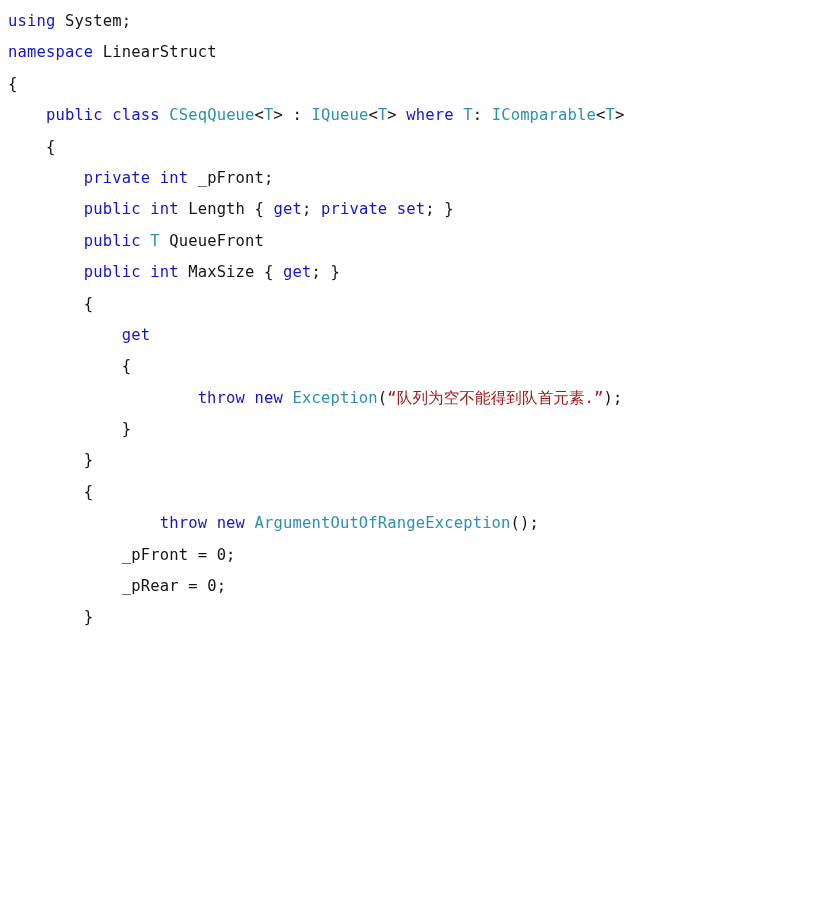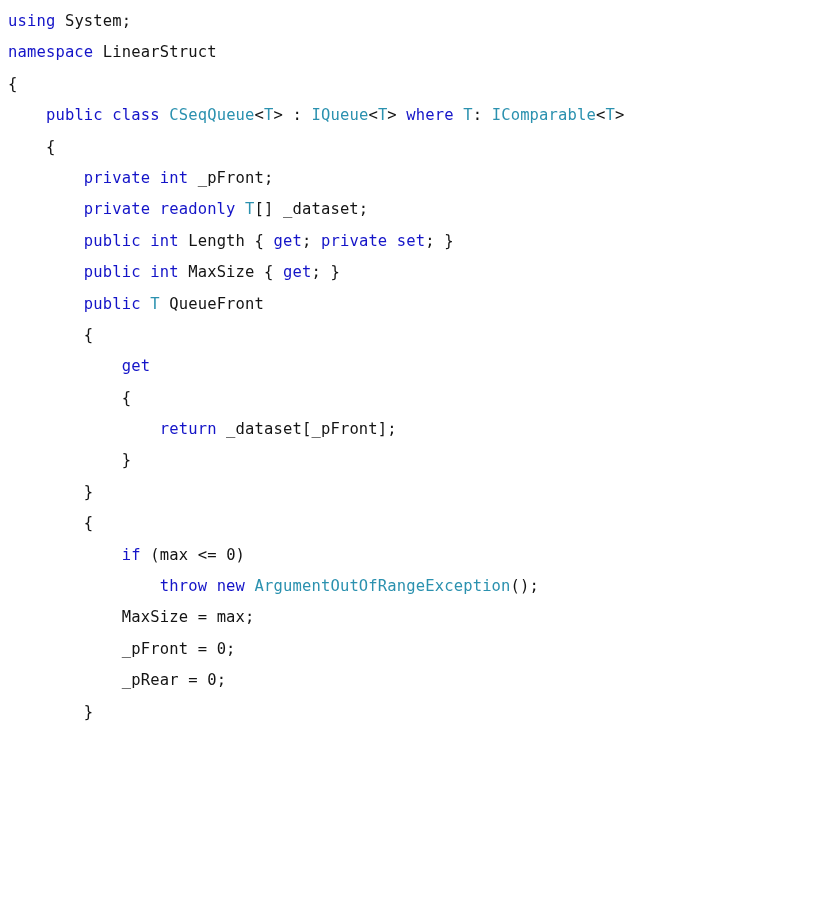--- a/index.html
+++ b/index.html
@@ -42,30 +42,27 @@
 </head>
 <body>
 
 <div id="code-listing" style="background: rgb(255, 255, 255);">
     <div class="code-line"><span class="tok tok-kw">using</span><span class="tok tok-punc"> </span><span class="tok tok-id">System</span><span class="tok tok-punc">;</span></div>
     <div class="code-line"><span class="tok tok-kw">namespace</span><span class="tok tok-punc"> </span><span class="tok tok-id">LinearStruct</span></div>
     <div class="code-line"><span class="tok tok-punc">{</span></div>
     <div class="code-line"><span class="tok tok-ind">    </span><span class="tok tok-kw">public</span><span class="tok tok-punc"> </span><span class="tok tok-kw">class</span><span class="tok tok-punc"> </span><span class="tok tok-type">CSeqQueue</span><span class="tok tok-punc">&lt;</span><span class="tok tok-type">T</span><span class="tok tok-punc">&gt;</span><span class="tok tok-punc"> : </span><span class="tok tok-type">IQueue</span><span class="tok tok-punc">&lt;</span><span class="tok tok-type">T</span><span class="tok tok-punc">&gt; </span><span class="tok tok-kw">where</span><span class="tok tok-punc"> </span><span class="tok tok-type">T</span><span class="tok tok-punc">: </span><span class="tok tok-type">IComparable</span><span class="tok tok-punc">&lt;</span><span class="tok tok-type">T</span><span class="tok tok-punc">&gt;</span></div>
     <div class="code-line"><span class="tok tok-ind">    </span><span class="tok tok-punc">{</span></div>
     <div class="code-line"><span class="tok tok-ind">        </span><span class="tok tok-kw">private</span><span class="tok tok-punc"> </span><span class="tok tok-kw">int</span><span class="tok tok-punc"> </span><span class="tok tok-id">_pFront</span><span class="tok tok-punc">;</span></div>
-    <div class="code-line"><span class="tok tok-ind">        </span><span class="tok tok-kw">private</span><span class="tok tok-punc"> </span><span class="tok tok-kw">readonly</span><span class="tok tok-punc"> </span><span class="tok tok-type">T</span><span class="tok tok-punc">[] </span><span class="tok tok-id">_dataset</span><span class="tok tok-punc">;</span></div>
     <div class="code-line"><span class="tok tok-ind">        </span><span class="tok tok-kw">public</span><span class="tok tok-punc"> </span><span class="tok tok-kw">int</span><span class="tok tok-punc"> </span><span class="tok tok-id">Length</span><span class="tok tok-punc"> { </span><span class="tok tok-kw">get</span><span class="tok tok-punc">; </span><span class="tok tok-kw">private</span><span class="tok tok-punc"> </span><span class="tok tok-kw">set</span><span class="tok tok-punc">; }</span></div>
+    <div class="code-line"><span class="tok tok-ind">        </span><span class="tok tok-kw">public</span><span class="tok tok-punc"> </span><span class="tok tok-type">T</span><span class="tok tok-punc"> </span><span class="tok tok-id">QueueFront</span></div>
     <div class="code-line"><span class="tok tok-ind">        </span><span class="tok tok-kw">public</span><span class="tok tok-punc"> </span><span class="tok tok-kw">int</span><span class="tok tok-punc"> </span><span class="tok tok-id">MaxSize</span><span class="tok tok-punc"> { </span><span class="tok tok-kw">get</span><span class="tok tok-punc">; }</span></div>
-    <div class="code-line"><span class="tok tok-ind">        </span><span class="tok tok-kw">public</span><span class="tok tok-punc"> </span><span class="tok tok-type">T</span><span class="tok tok-punc"> </span><span class="tok tok-id">QueueFront</span></div>
     <div class="code-line"><span class="tok tok-ind">        </span><span class="tok tok-punc">{</span></div>
     <div class="code-line"><span class="tok tok-ind">            </span><span class="tok tok-kw">get</span></div>
     <div class="code-line"><span class="tok tok-ind">            </span><span class="tok tok-punc">{</span></div>
-    <div class="code-line"><span class="tok tok-ind">                </span><span class="tok tok-kw">return</span><span class="tok tok-punc"> </span><span class="tok tok-id">_dataset</span><span class="tok tok-punc">[</span><span class="tok tok-id">_pFront</span><span class="tok tok-punc">];</span></div>
+    <div class="code-line"><span class="tok tok-ind">                    </span><span class="tok tok-kw">throw</span><span class="tok tok-punc"> </span><span class="tok tok-kw">new</span><span class="tok tok-punc"> </span><span class="tok tok-type">Exception</span><span class="tok tok-punc">(</span><span class="tok tok-str">“队列为空不能得到队首元素.”</span><span class="tok tok-punc">);</span></div>
     <div class="code-line"><span class="tok tok-ind">            </span><span class="tok tok-punc">}</span></div>
     <div class="code-line"><span class="tok tok-ind">        </span><span class="tok tok-punc">}</span></div>
     <div class="code-line"><span class="tok tok-ind">        </span><span class="tok tok-punc">{</span></div>
-    <div class="code-line"><span class="tok tok-ind">            </span><span class="tok tok-kw">if</span><span class="tok tok-punc"> (</span><span class="tok tok-id">max</span><span class="tok tok-punc"> &lt;= </span><span class="tok tok-num">0</span><span class="tok tok-punc">)</span></div>
     <div class="code-line"><span class="tok tok-ind">                </span><span class="tok tok-kw">throw</span><span class="tok tok-punc"> </span><span class="tok tok-kw">new</span><span class="tok tok-punc"> </span><span class="tok tok-type">ArgumentOutOfRangeException</span><span class="tok tok-punc">();</span></div>
-    <div class="code-line"><span class="tok tok-ind">            </span><span class="tok tok-id">MaxSize</span><span class="tok tok-punc"> = </span><span class="tok tok-id">max</span><span class="tok tok-punc">;</span></div>
     <div class="code-line"><span class="tok tok-ind">            </span><span class="tok tok-id">_pFront</span><span class="tok tok-punc"> = </span><span class="tok tok-num">0</span><span class="tok tok-punc">;</span></div>
     <div class="code-line"><span class="tok tok-ind">            </span><span class="tok tok-id">_pRear</span><span class="tok tok-punc"> = </span><span class="tok tok-num">0</span><span class="tok tok-punc">;</span></div>
     <div class="code-line"><span class="tok tok-ind">        </span><span class="tok tok-punc">}</span></div>
   </div>
 
 </body></html>

